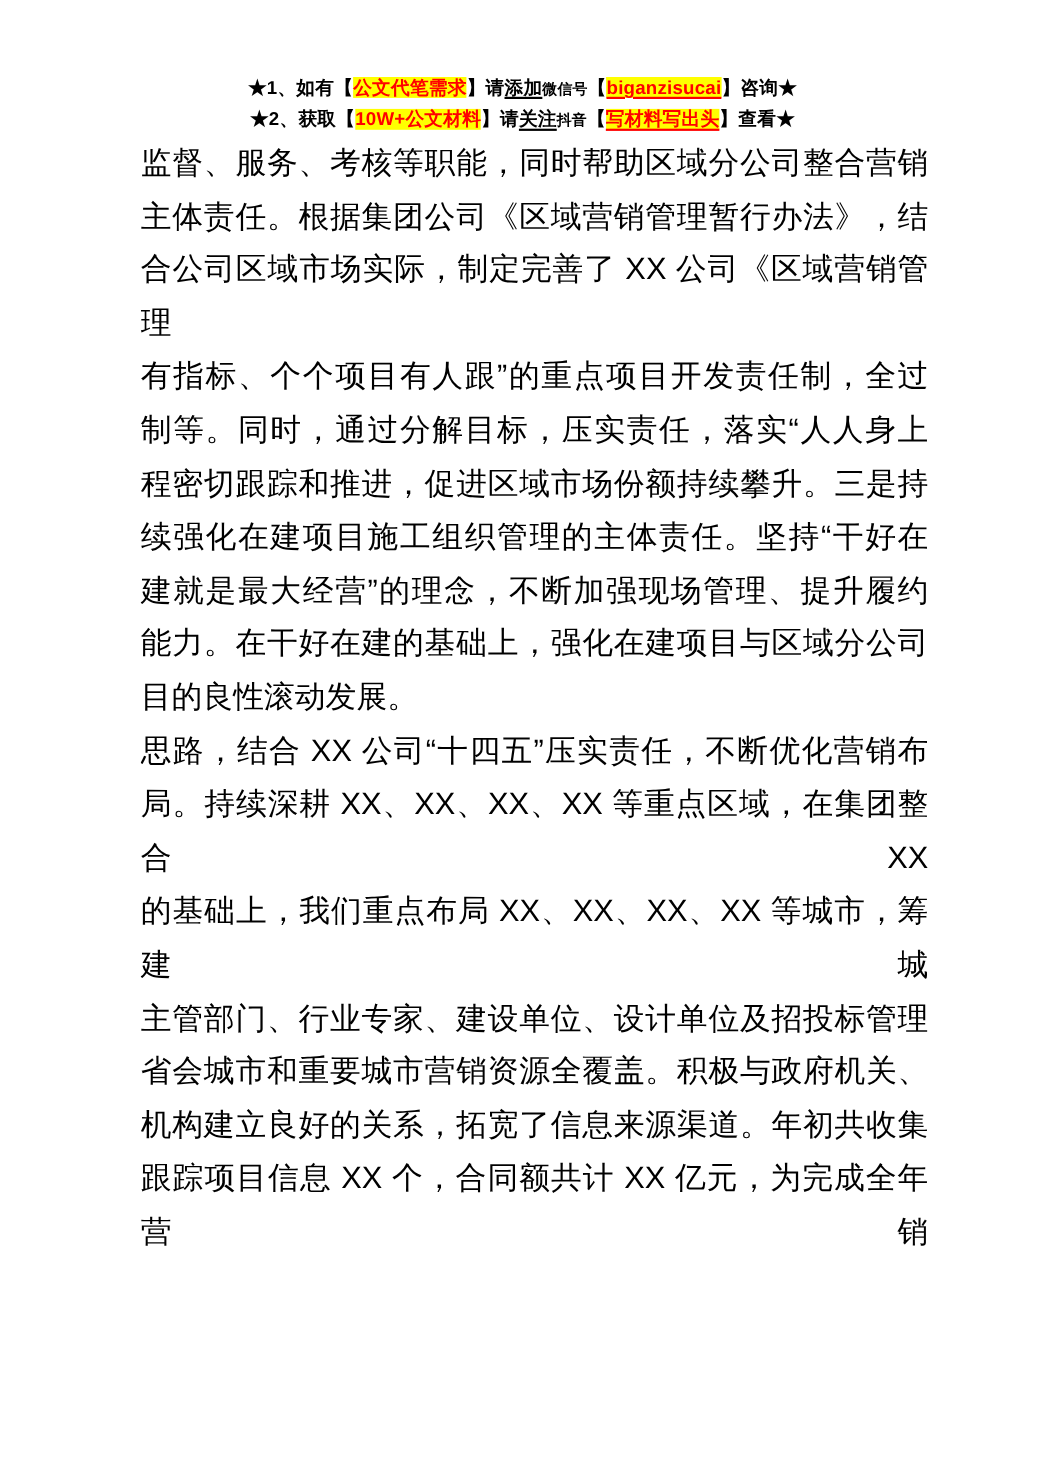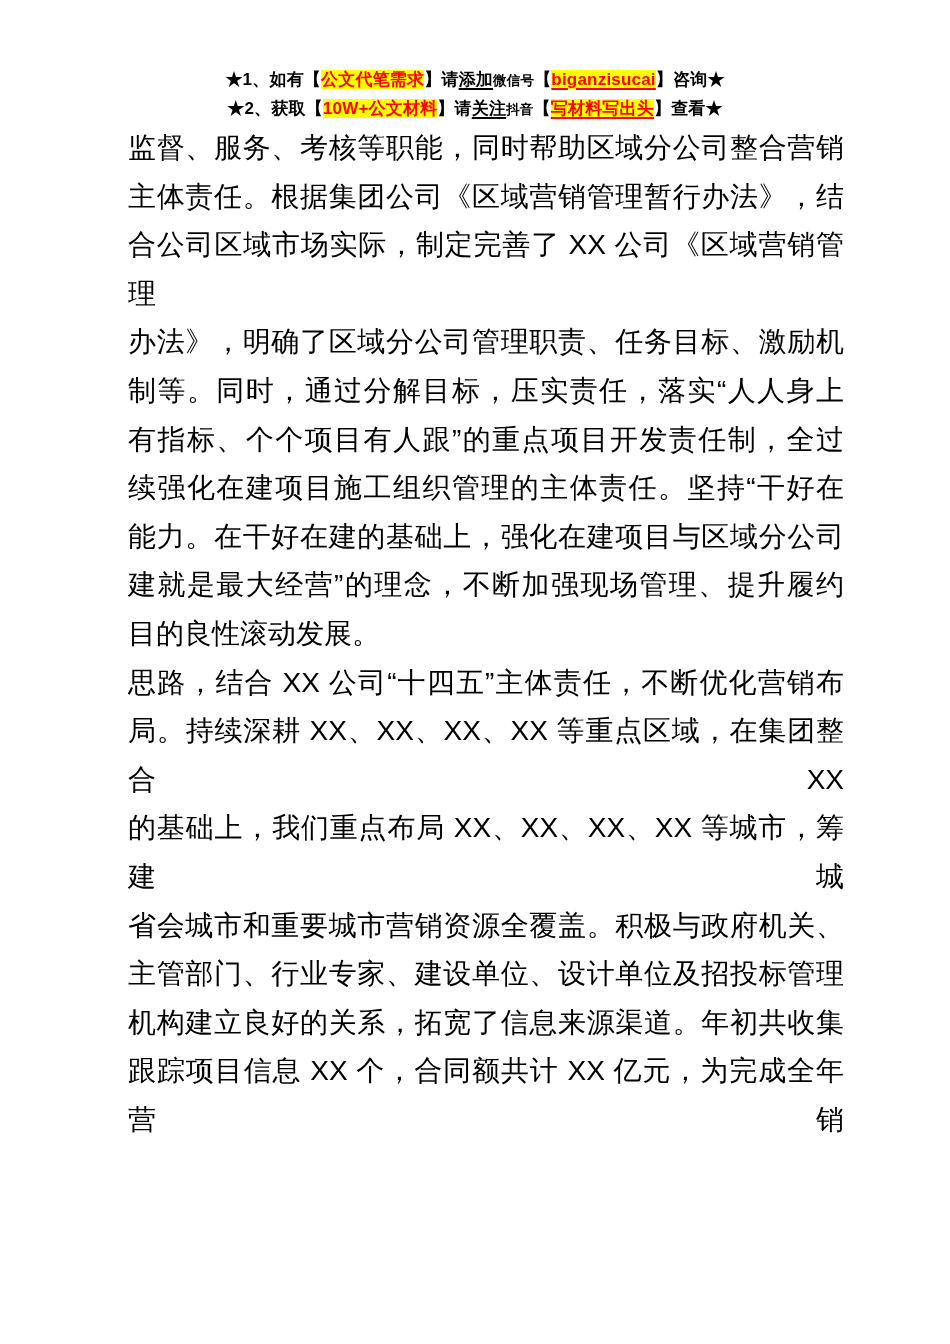--- a/index.html
+++ b/index.html
@@ -49,29 +49,29 @@
 
   <div class="promo promo-header">
     <div class="promo-line"><span class="seg">★1、如有【</span><span class="seg seg-hl">公文代笔需求</span><span class="seg">】请</span><span class="seg seg-ul">添加</span><span class="seg seg-small">微信号</span><span class="seg">【</span><span class="seg seg-hl-ul">biganzisucai</span><span class="seg">】咨询★</span></div>
     <div class="promo-line"><span class="seg">★2、获取【</span><span class="seg seg-hl">10W+公文材料</span><span class="seg">】请</span><span class="seg seg-ul">关注</span><span class="seg seg-small">抖音</span><span class="seg">【</span><span class="seg seg-hl-ul">写材料写出头</span><span class="seg">】查看★</span></div>
   </div>
 
   <div class="body-text">
       <div class="line fill">监督、服务、考核等职能，同时帮助区域分公司整合营销</div>
       <div class="line fill">主体责任。根据集团公司《区域营销管理暂行办法》，结</div>
       <div class="line fill">合公司区域市场实际，制定完善了 XX 公司《区域营销管理</div>
-      <div class="line fill">办法》，明确了区域分公司管理职责、任务目标、激励机</div>
+      <div class="line fill">有指标、个个项目有人跟”的重点项目开发责任制，全过</div>
       <div class="line fill">制等。同时，通过分解目标，压实责任，落实“人人身上</div>
-      <div class="line fill">有指标、个个项目有人跟”的重点项目开发责任制，全过</div>
+      <div class="line fill">程密切跟踪和推进，促进区域市场份额持续攀升。三是持</div>
       <div class="line fill">续强化在建项目施工组织管理的主体责任。坚持“干好在</div>
+      <div class="line fill">建就是最大经营”的理念，不断加强现场管理、提升履约</div>
       <div class="line fill">能力。在干好在建的基础上，强化在建项目与区域分公司</div>
-      <div class="line fill">建就是最大经营”的理念，不断加强现场管理、提升履约</div>
       <div class="line last">目的良性滚动发展。</div>
-      <div class="line fill">思路，结合 XX 公司“十四五”主体责任，不断优化营销布</div>
+      <div class="line fill">思路，结合 XX 公司“十四五”压实责任，不断优化营销布</div>
       <div class="line fill">局。持续深耕 XX、XX、XX、XX 等重点区域，在集团整合 XX</div>
       <div class="line fill">的基础上，我们重点布局 XX、XX、XX、XX 等城市，筹建城</div>
+      <div class="line fill">主管部门、行业专家、建设单位、设计单位及招投标管理</div>
       <div class="line fill">省会城市和重要城市营销资源全覆盖。积极与政府机关、</div>
-      <div class="line fill">主管部门、行业专家、建设单位、设计单位及招投标管理</div>
       <div class="line fill">机构建立良好的关系，拓宽了信息来源渠道。年初共收集</div>
       <div class="line fill">跟踪项目信息 XX 个，合同额共计 XX 亿元，为完成全年营销</div>
     </div>
 
 </div>
 
 </body></html>

